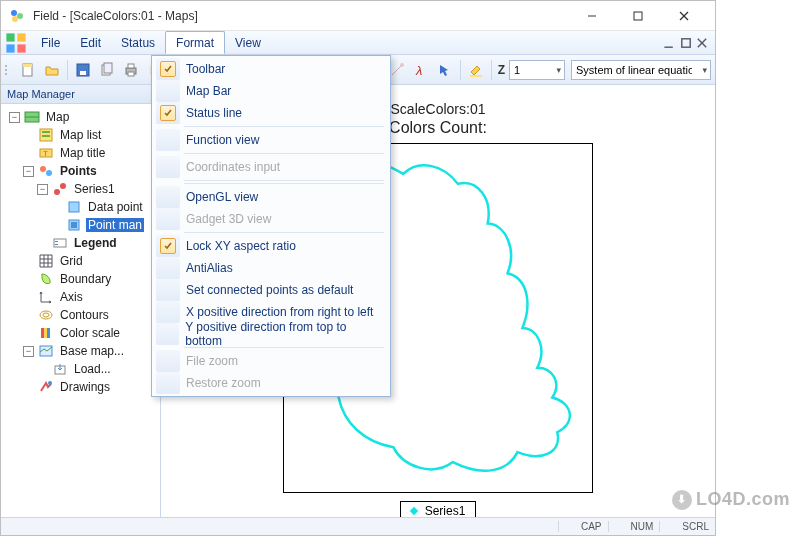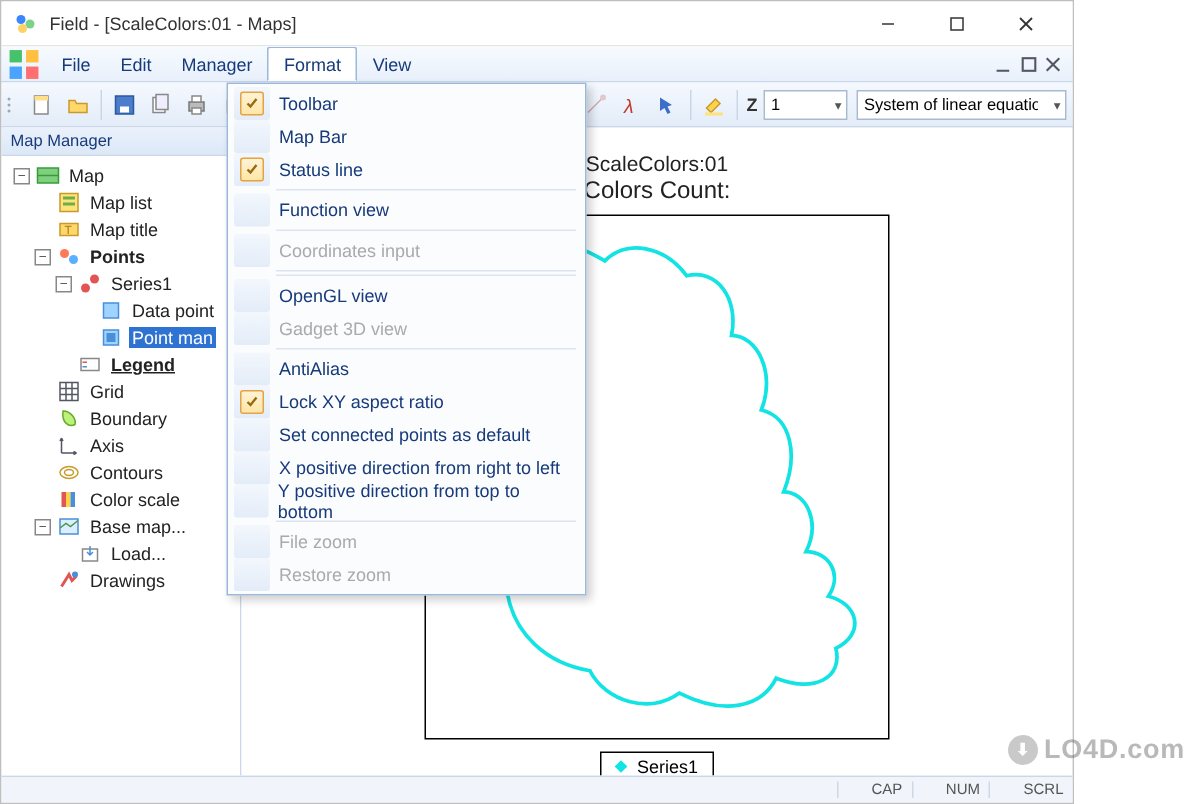--- a/index.html
+++ b/index.html
@@ -97,21 +97,21 @@
       <svg viewBox="0 0 16 16">
           <rect x="1" y="1" width="6" height="6" fill="#46c36a"></rect>
           <rect x="9" y="1" width="6" height="6" fill="#ffbf3f"></rect>
           <rect x="1" y="9" width="6" height="6" fill="#4aa3ff"></rect>
           <rect x="9" y="9" width="6" height="6" fill="#ff6f6f"></rect>
         </svg>
     </span>
     <div id="menu-items" style="display:flex;">
         <div class="menu-item">File</div>
         <div class="menu-item">Edit</div>
-        <div class="menu-item">Manager</div>
+        <div class="menu-item">Status</div>
         <div class="menu-item active">Format</div>
         <div class="menu-item">View</div>
       </div>
     <div class="mdi-controls">
       <div class="mdi-btn">
           <svg viewBox="0 0 10 10">
             <line x1="1" y1="8" x2="7" y2="8" stroke="#556" stroke-width="1"></line>
           </svg>
         </div>
       <div class="mdi-btn">
@@ -167,32 +167,32 @@
         <div class="dd-row">
           <div class="dd-gutter"></div>
           <span>OpenGL view</span>
         </div>
         <div class="dd-row disabled">
           <div class="dd-gutter"></div>
           <span>Gadget 3D view</span>
         </div>
         <div class="dd-sep"></div>
         <div class="dd-row">
-          <div class="dd-gutter"></div>
-          <span>AntiAlias</span>
-        </div>
-        <div class="dd-row">
           <div class="dd-gutter">
             <div class="dd-check">
               <svg viewBox="0 0 10 10">
                 <path d="M2 5l2 2 4-5" stroke="#9a6a10" stroke-width="1.6" fill="none"></path>
               </svg>
             </div>
           </div>
           <span>Lock XY aspect ratio</span>
+        </div>
+        <div class="dd-row">
+          <div class="dd-gutter"></div>
+          <span>AntiAlias</span>
         </div>
         <div class="dd-row">
           <div class="dd-gutter"></div>
           <span>Set connected points as default</span>
         </div>
         <div class="dd-row">
           <div class="dd-gutter"></div>
           <span>X positive direction from right to left</span>
         </div>
         <div class="dd-row">
@@ -371,21 +371,21 @@
           </div>
           <div class="tree-item" style="--level: 2;">
             <div class="tree-exp blank"></div>
             <span class="tree-icon">
               <svg width="16" height="16">
                 <rect x="2" y="4" width="12" height="8" fill="#fff" stroke="#888"></rect>
                 <rect x="3" y="6" width="3" height="1" fill="#e25555"></rect>
                 <rect x="3" y="9" width="3" height="1" fill="#4a90d9"></rect>
               </svg>
             </span>
-            <span class="tree-label" style="font-weight: bold; text-decoration: underline;">Legend</span>
+            <span class="tree-label" style="font-weight: bold;">Legend</span>
           </div>
           <div class="tree-item" style="--level: 1;">
             <div class="tree-exp blank"></div>
             <span class="tree-icon">
               <svg width="16" height="16">
                 <path d="M2 2h12v12H2zM6 2v12M10 2v12M2 6h12M2 10h12" fill="none" stroke="#556"></path>
               </svg>
             </span>
             <span class="tree-label">Grid</span>
           </div>

